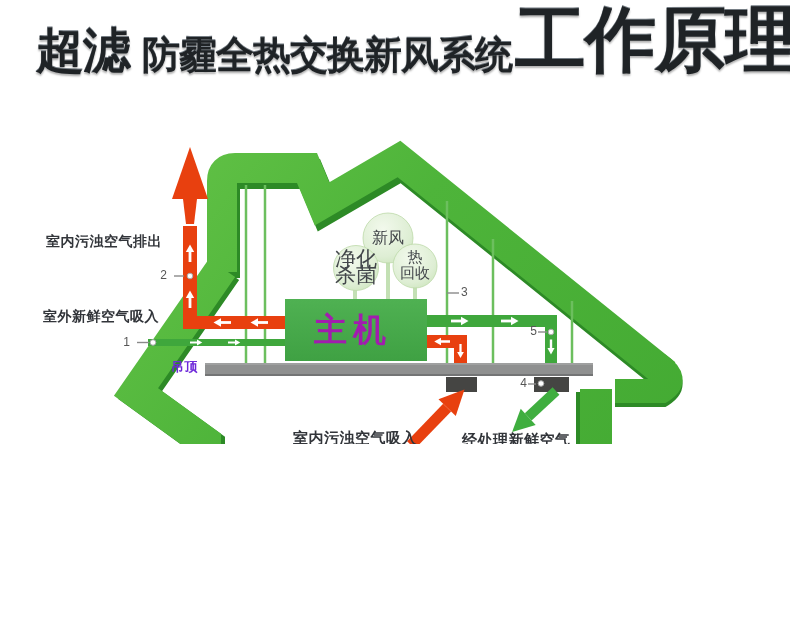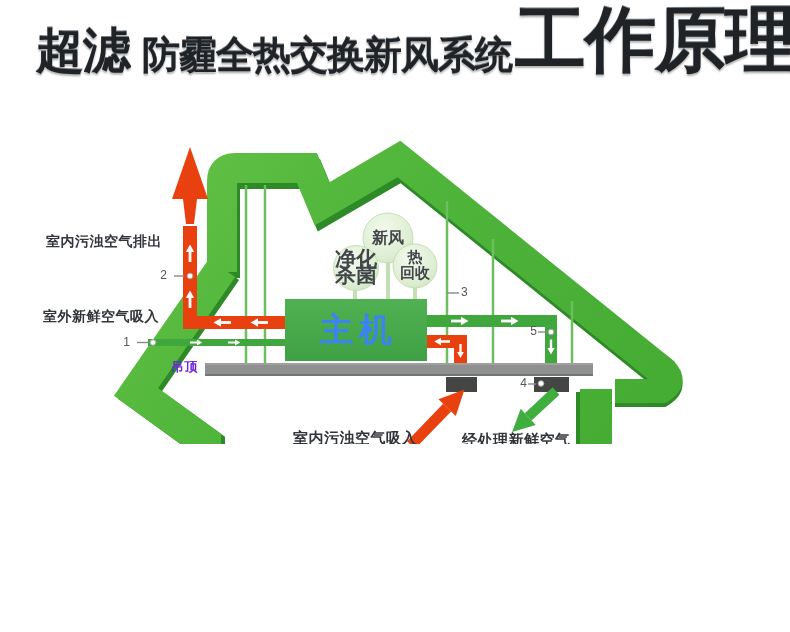--- a/index.html
+++ b/index.html
@@ -21,24 +21,24 @@
   .title .t1{font-size:48px;}
   .title .t2{font-size:38px;padding-bottom:2px;margin-left:12px;}
   .title .t3{font-size:71px;margin-left:3px;}
   
   .lbl{position:absolute;font-weight:bold;color:#32353a;letter-spacing:.5px;white-space:nowrap;}
   .lbl.exhaust{left:46px;top:233px;font-size:14px;}
   .lbl.fresh{left:43px;top:308px;font-size:14px;}
   .lbl.ceiling{left:171px;top:358px;font-size:13px;color:#6d28d9;}
   .lbl.dirty{left:293px;top:429px;font-size:15px;}
   .lbl.treated{left:462px;top:431px;font-size:15px;}
-  .unit-label{position:absolute;left:285px;top:299px;width:142px;height:62px;
+  .unit-label{position:absolute;left:279px;top:299px;width:142px;height:62px;
     display:flex;align-items:center;justify-content:center;
-    color:#3b82f6;font-size:33px;font-weight:bold;letter-spacing:6px;padding-left:6px;box-sizing:border-box;}
-  .bubble-label{position:absolute;text-align:center;font-weight:bold;color:#42464a;}
+    color:#a21caf;font-size:33px;font-weight:bold;letter-spacing:6px;padding-left:6px;box-sizing:border-box;}
+  .bubble-label{position:absolute;text-align:center;font-weight:normal;color:#42464a;}
   .bubble-label.b1{left:362px;top:228px;width:52px;font-size:16px;}
   .bubble-label.b2{left:331px;top:251px;width:50px;font-size:21px;line-height:16px;}
   .bubble-label.b3{left:392px;top:249px;width:46px;font-size:15px;line-height:16px;}
   .marker{position:absolute;width:16px;font-size:12px;color:#565656;line-height:13px;}
   .marker.m1{left:114px;top:336px;text-align:right;}
   .marker.m2{left:151px;top:269px;text-align:right;}
   .marker.m3{left:461px;top:286px;text-align:left;}
   .marker.m4{left:511px;top:377px;text-align:right;}
   .marker.m5{left:521px;top:325px;text-align:right;}
 </style>

